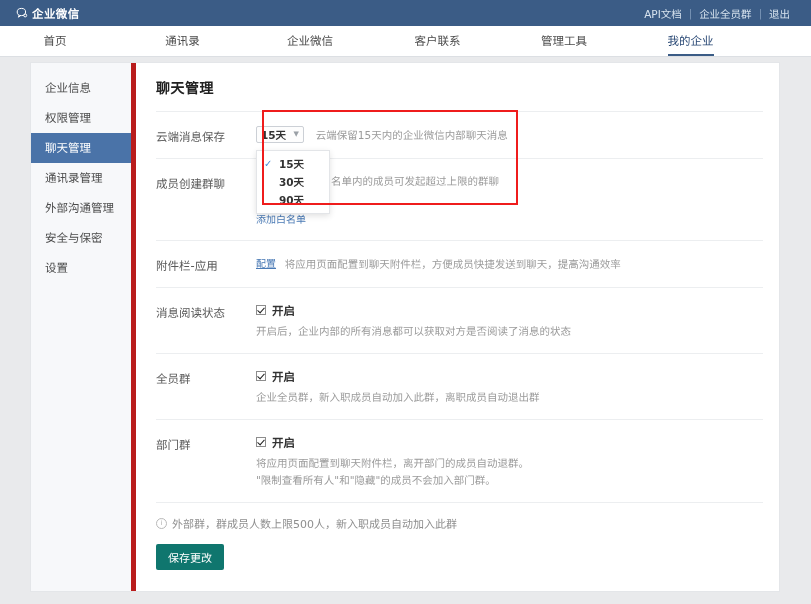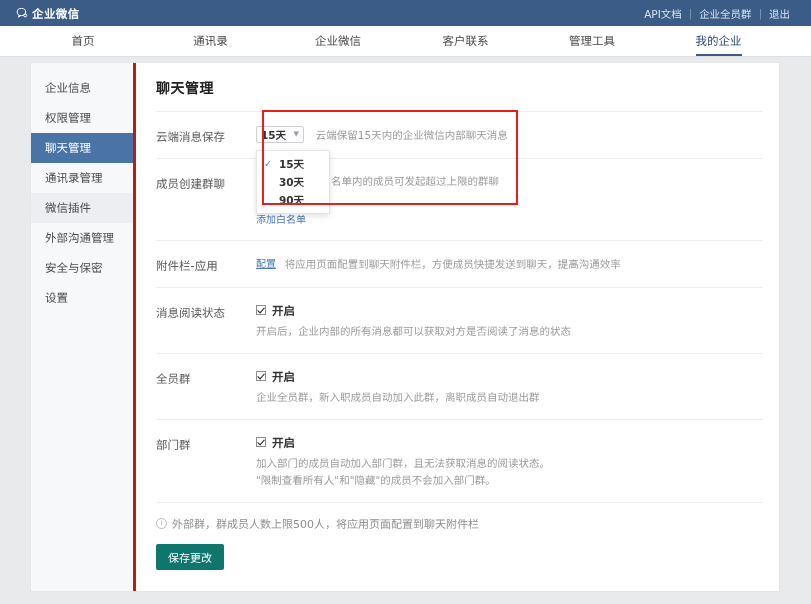--- a/index.html
+++ b/index.html
@@ -59,21 +59,20 @@
   .navbar{
     height:30px;
     background:#ffffff;
     border-bottom:1px solid #dcdfe3;
     position:relative;
   }
   .nav-inner{
     height:30px;
     display:flex;
     align-items:flex-end;
-    padding-left:28px;
   }
   .nav-item{
     font-size:11.5px;
     color:#4a4a4a;
     text-align:center;
     position:relative;
     height:30px;
     line-height:30px;
     cursor:pointer;
     white-space:nowrap;
@@ -98,21 +97,21 @@
     background:#ffffff;
     border:1px solid #e4e6e9;
     box-sizing:border-box;
     display:flex;
   }
 
   
   .sidebar{
     width:105px;
     background:#f7f8fa;
-    border-right:3px solid #b91c1c;
+    border-right:5px solid #b91c1c;
     padding-top:10px;
     box-sizing:border-box;
     flex:0 0 105px;
   }
   .side-item{
     height:30px;
     line-height:30px;
     padding-left:14px;
     font-size:11.5px;
     color:#4b4b4b;
@@ -345,21 +344,20 @@
   </div>
 </div>
 
 <div class="page">
 
   <div class="sidebar">
     <div class="side-item">企业信息</div>
     <div class="side-item">权限管理</div>
     <div class="side-item active">聊天管理</div>
     <div class="side-item">通讯录管理</div>
-    <div class="side-item hover">微信插件</div>
     <div class="side-item">外部沟通管理</div>
     <div class="side-item">安全与保密</div>
     <div class="side-item">设置</div>
   </div>
 
   <div class="content">
 
     <h1 class="content-title">聊天管理</h1>
 
     
@@ -431,29 +429,29 @@
     </div>
 
     
     <div class="row">
       <div class="row-label">部门群</div>
       <div class="row-body">
         <div class="cb-line">
           <span class="cb checked"></span>
           <span class="cb-label">开启</span>
         </div>
-        <div class="desc">加入部门的成员自动加入部门群，且无法获取消息的阅读状态。</div>
+        <div class="desc">将应用页面配置到聊天附件栏，离开部门的成员自动退群。</div>
         <div class="desc" style="margin-top:1px;">"限制查看所有人"和"隐藏"的成员不会加入部门群。</div>
       </div>
     </div>
 
     
     <div class="note">
       <span class="info-icon">i</span>
-      <span>外部群，群成员人数上限500人，将应用页面配置到聊天附件栏</span>
+      <span>外部群，群成员人数上限500人，新入职成员自动加入此群</span>
     </div>
 
     <button class="save-btn">保存更改</button>
 
   </div>
 </div>
 
 <div class="redbox"></div>
 
 </body></html>

